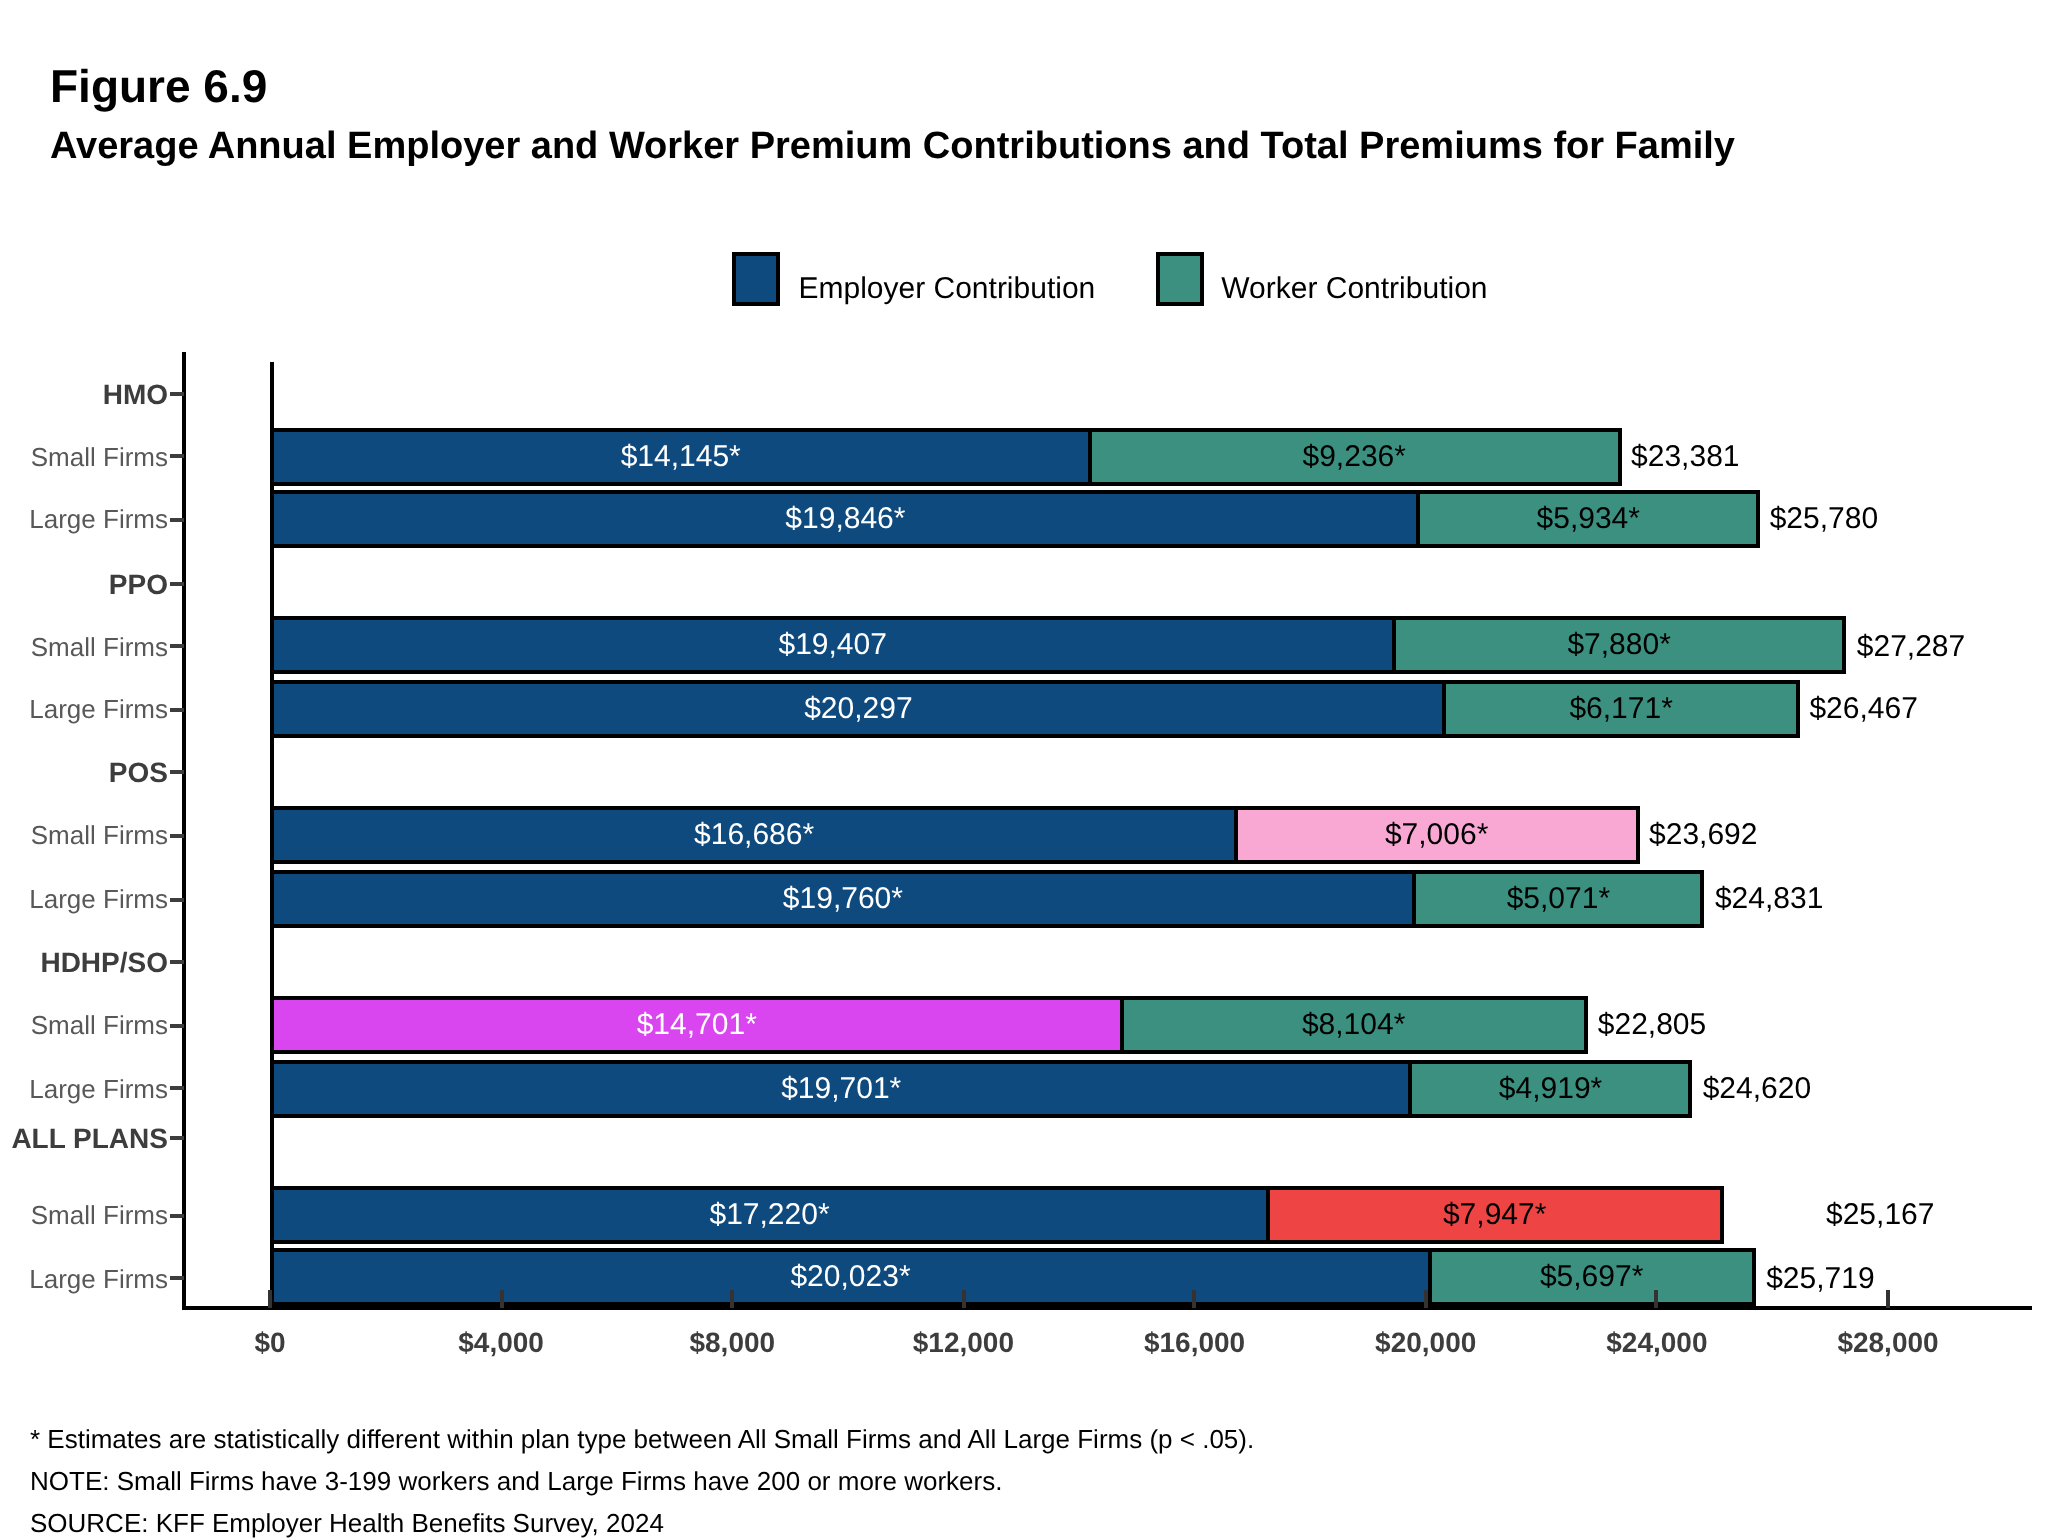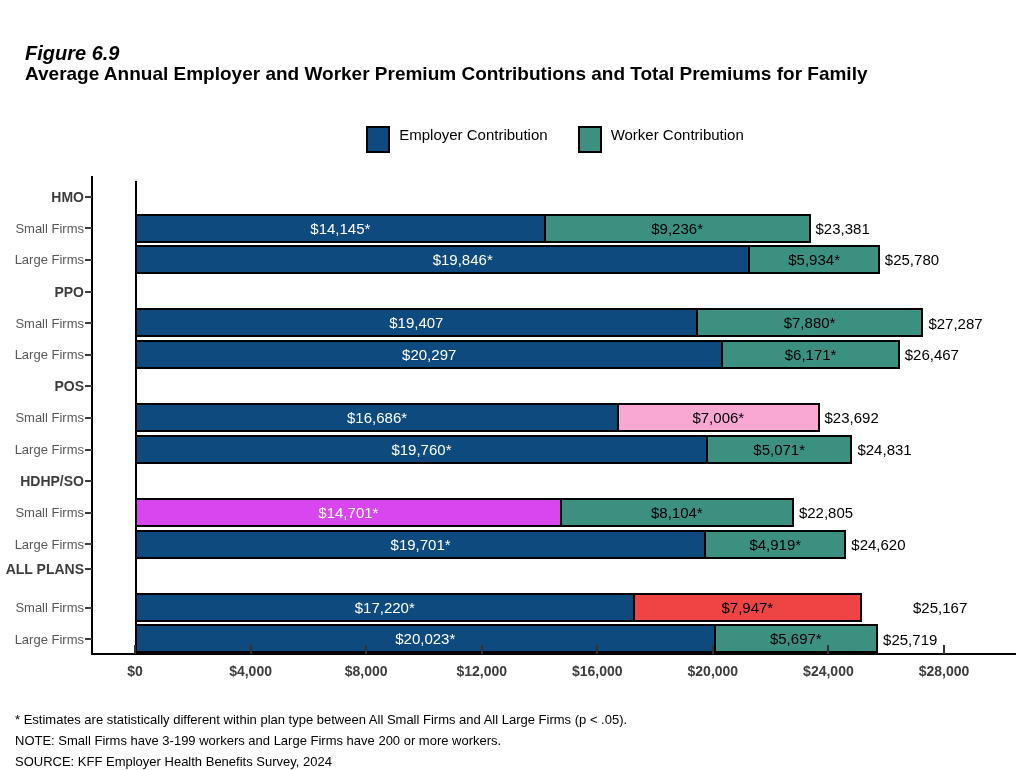--- a/index.html
+++ b/index.html
@@ -1,23 +1,23 @@
 <!DOCTYPE html>
 <html><head>
 <meta charset="utf-8">
 <style>
   html,body { margin:0; padding:0; background:#fff; }
   .figure {
     position:relative; width:1024px; height:770px; background:#ffffff;
     font-family:"Liberation Sans", sans-serif; overflow:hidden; color:#000;
   }
-  .fig-label { position:absolute; top:42px; left:25px; font-size:20px; font-weight:bold;font-style:italic; }
+  .fig-label { position:absolute; top:30px; left:25px; font-size:23px; font-weight:bold; }
   .fig-title { position:absolute; top:58px; left:25px; width:970px; font-size:19px; font-weight:bold; line-height:31px; }
   .legend { position:absolute; top:126px; left:0; width:100%; display:flex; justify-content:center; }
-  .legend-inner { display:flex; align-items:flex-start; position:relative; left:43px; }
+  .legend-inner { display:flex; align-items:flex-end; position:relative; left:43px; }
   .swatch { width:24px; height:27px; border:2px solid #000; box-sizing:border-box; margin-right:9px; }
   .legend-label { font-size:15px; margin-right:30px; white-space:nowrap; }
   .plot { position:absolute; top:181px; left:0; width:1024px; height:474px; }
   .yaxis-line { position:absolute; left:91px; top:-5px; width:2px; height:479px; background:#000; }
   .zero-line { position:absolute; left:135px; top:0; width:2px; height:474px; background:#000; }
   .xaxis-line { position:absolute; left:91px; top:472px; width:925px; height:2px; background:#000; }
   .xtick { position:absolute; top:464px; width:2px; height:9px; background:#333; }
   .xlab { position:absolute; top:663px; transform:translateX(-50%); font-size:14px; font-weight:bold; color:#3d3d3d; white-space:nowrap; }
   .row { position:absolute; left:0; width:1024px; }
   .row-label { position:absolute; left:0; top:0; width:84px; height:100%; display:flex; align-items:center; justify-content:flex-end; white-space:nowrap; }
@@ -67,21 +67,21 @@
           <div class="seg seg-wrk" style="background: rgb(59, 144, 128);">
             <span>$9,236*</span>
           </div>
         </div>
         <div class="total" style="left: 815.544px;">$23,381</div>
       </div>
       <div class="row" style="top: 63.2px; height: 31.6px;">
         <div class="row-label firm">Large Firms</div>
         <div class="row-tick"></div>
         <div class="bar" style="width: 744.858px;">
-          <div class="seg seg-emp" style="background: rgb(14, 74, 125); width: 571.408px; padding-left: 40px;">
+          <div class="seg seg-emp" style="background: rgb(14, 74, 125); width: 571.408px;">
             <span>$19,846*</span>
           </div>
           <div class="seg seg-wrk" style="background: rgb(59, 144, 128);">
             <span>$5,934*</span>
           </div>
         </div>
         <div class="total" style="left: 884.858px; text-align: right;">$25,780</div>
       </div>
       <div class="row" style="top: 94.8px; height: 31.6px;">
         <div class="row-label cat">PPO</div>

